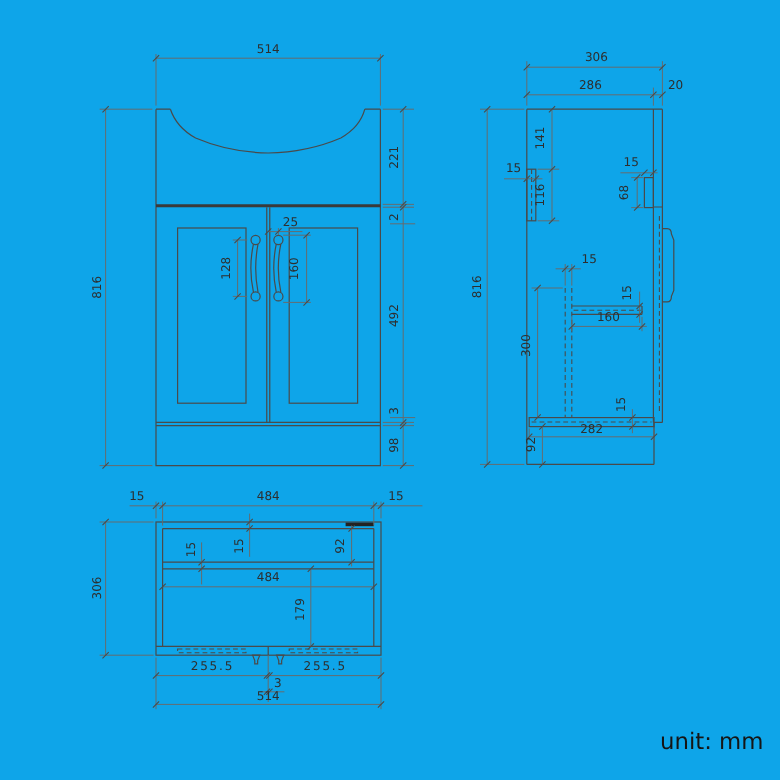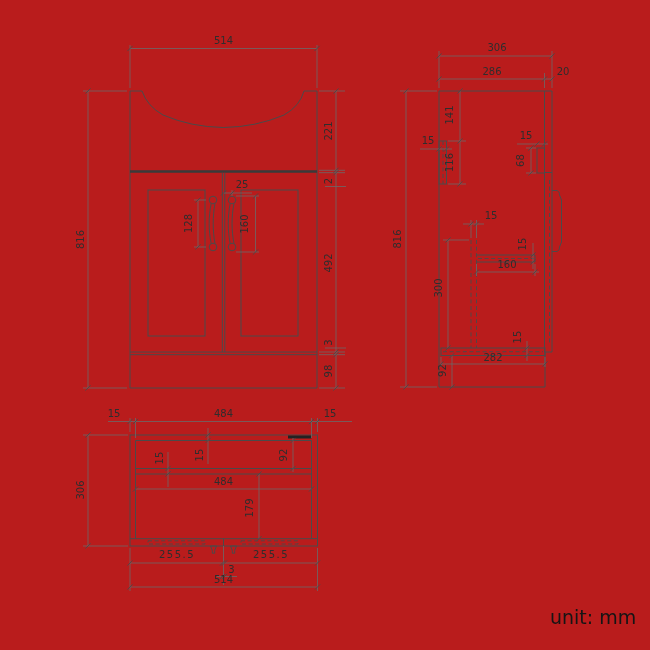--- a/index.html
+++ b/index.html
@@ -1,16 +1,16 @@
 <!DOCTYPE html>
 <html><head>
 <meta charset="utf-8">
 <style>
   html,body{margin:0;padding:0;background:#ffffff;}
-  .stage{width:650px;height:650px;position:relative;background:#b91c1c;overflow:hidden;}
+  .stage{width:650px;height:650px;position:relative;background:#0ea5e9;overflow:hidden;}
   svg text{font-family:"DejaVu Sans","Liberation Sans",sans-serif;font-size:10px;fill:#2e2e2e;}
   svg text.big{font-size:19px;fill:#151515;}
   svg text.sp{letter-spacing:1.5px;}
   .ln{stroke:#4a4a4a;stroke-width:1;fill:none;}
   .thk{stroke:#3a3a3a;stroke-width:2.6;fill:none;}
   .bar{stroke:#222;stroke-width:3;fill:none;}
   .dim{stroke:#6a6a6a;stroke-width:0.8;fill:none;}
   .tick{stroke:#4a4a4a;stroke-width:0.9;fill:none;}
   .dash{stroke:#4a4a4a;stroke-width:0.9;fill:none;stroke-dasharray:4 2.6;}
   .hnd{stroke:#4a4a4a;stroke-width:1;fill:none;}

